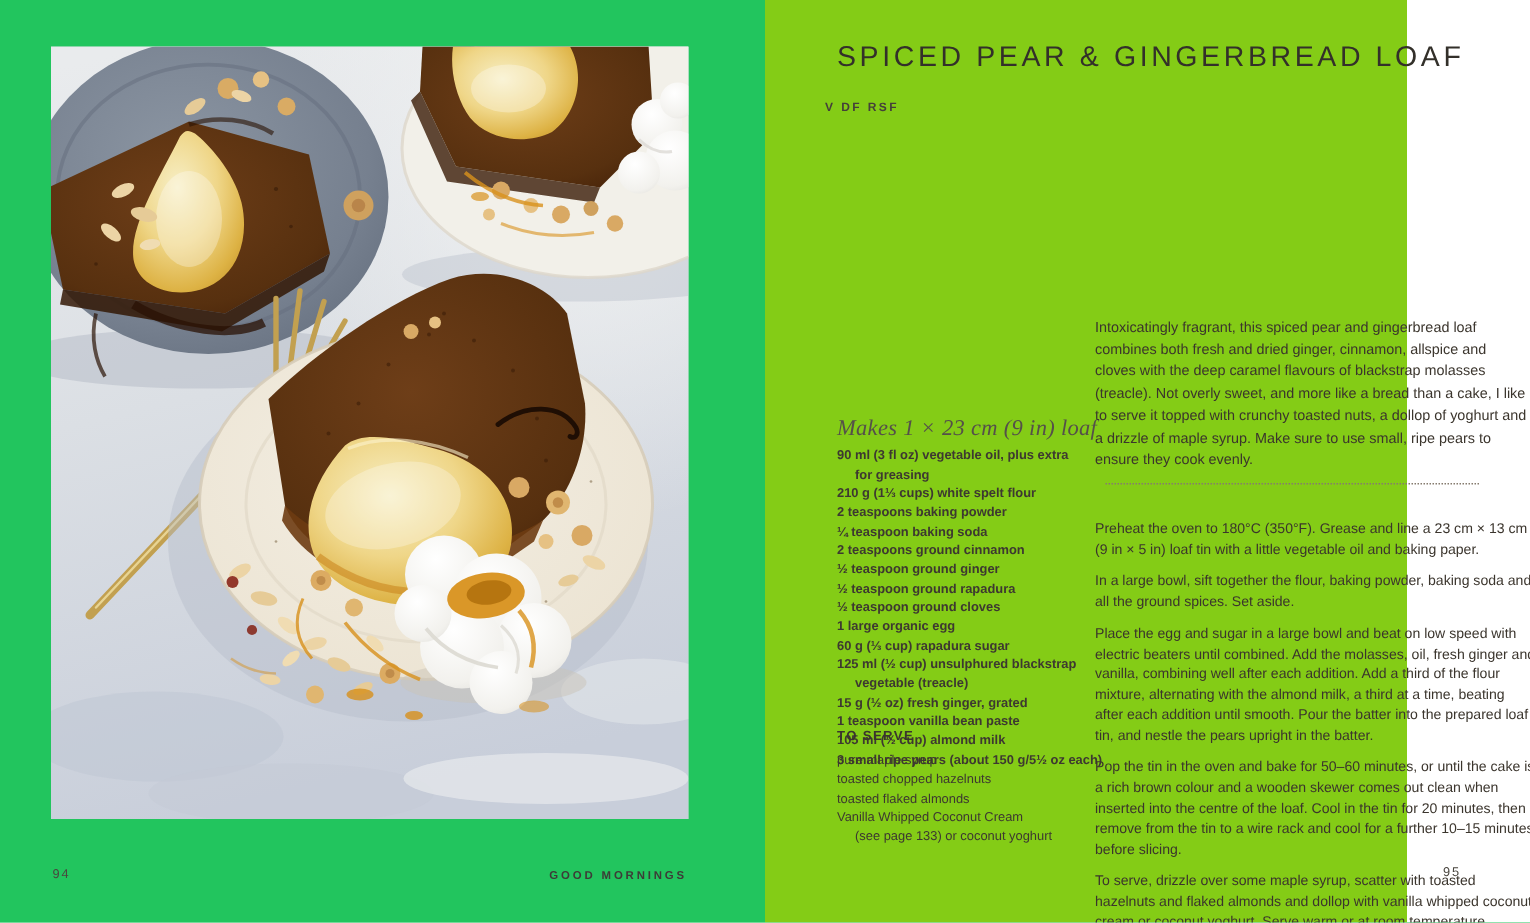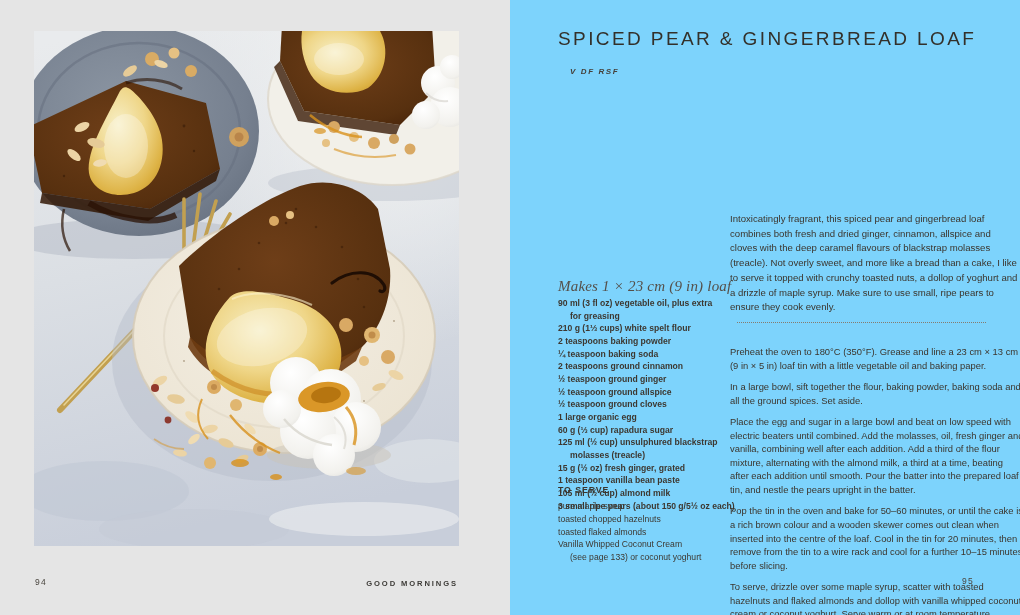--- a/index.html
+++ b/index.html
@@ -3,22 +3,22 @@
 <meta charset="utf-8">
 <style>
   html,body{margin:0;padding:0;}
   body{
     width:1020px;height:615px;position:relative;overflow:hidden;
     background:#ffffff;
     font-family:"Liberation Sans", sans-serif;
     color:#3a352e;
   }
   .page{position:absolute;top:0;height:615px;}
-  .left-page{left:0;width:510px;background:#e5e5e5;}
-  .right-page{left:510px;width:510px;background:#7dd3fc;}
+  .left-page{left:0;width:510px;background:#22c55e;}
+  .right-page{left:510px;width:428px;background:#84cc16;}
 
   
   .photo{
     position:absolute;left:34px;top:31px;width:425px;height:515px;
     overflow:hidden;background:#dde1e6;
   }
   .photo svg{display:block;width:100%;height:100%;}
   .folio{
     position:absolute;font-size:8.5px;letter-spacing:1.2px;color:#4a463f;
   }
@@ -29,22 +29,22 @@
   }
   .folio-right{left:452px;top:576px;}
 
   
   .recipe-title{
     position:absolute;left:48px;top:28px;width:450px;
     font-size:19px;font-weight:300;letter-spacing:2.4px;
     color:#33302a;white-space:nowrap;
   }
   .diet-codes{
-    position:absolute;left:60px;top:67px;
-    font-size:8px;font-weight:bold;letter-spacing:1.6px;color:#45403a;font-style:italic;
+    position:absolute;left:40px;top:67px;
+    font-size:8px;font-weight:bold;letter-spacing:1.6px;color:#45403a;
   }
   .yield-note{
     position:absolute;left:48px;top:278px;
     font-family:Liberation Serif, serif;font-style:italic;
     font-size:15px;color:#55504a;letter-spacing:0.2px;
   }
   .ingredients{
     position:absolute;left:48px;top:297px;width:195px;
     font-size:8.6px;line-height:12.65px;color:#3d3831;font-weight:bold;
   }
@@ -302,26 +302,26 @@
 
   <div class="ingredients">
 
   <div>90 ml (3 fl oz) vegetable oil, plus extra</div>
       <div class="ind">for greasing</div>
       <div>210 g (1⅓ cups) white spelt flour</div>
       <div>2 teaspoons baking powder</div>
       <div>¼ teaspoon baking soda</div>
       <div>2 teaspoons ground cinnamon</div>
       <div>½ teaspoon ground ginger</div>
-      <div>½ teaspoon ground allspice</div>
+      <div>½ teaspoon ground rapadura</div>
       <div>½ teaspoon ground cloves</div>
       <div>1 large organic egg</div>
       <div>60 g (⅓ cup) rapadura sugar</div>
       <div>125 ml (½ cup) unsulphured blackstrap</div>
-      <div class="ind">molasses (treacle)</div>
+      <div class="ind">vegetable (treacle)</div>
       <div>15 g (½ oz) fresh ginger, grated</div>
       <div>1 teaspoon vanilla bean paste</div>
       <div>105 ml (½ cup) almond milk</div>
       <div>3 small ripe pears (about 150 g/5½ oz each)</div>
     </div>
 
   <div class="to-serve-head">TO SERVE</div>
   <div class="to-serve">
 
   <div>pure maple syrup</div>

